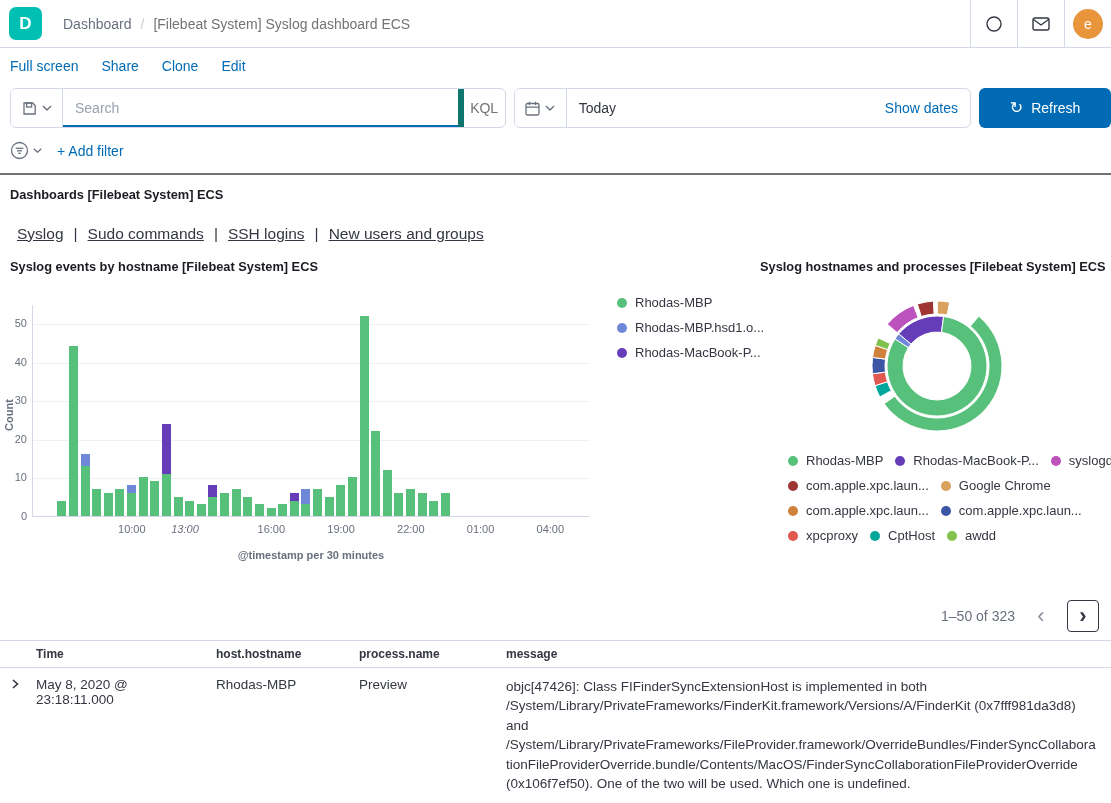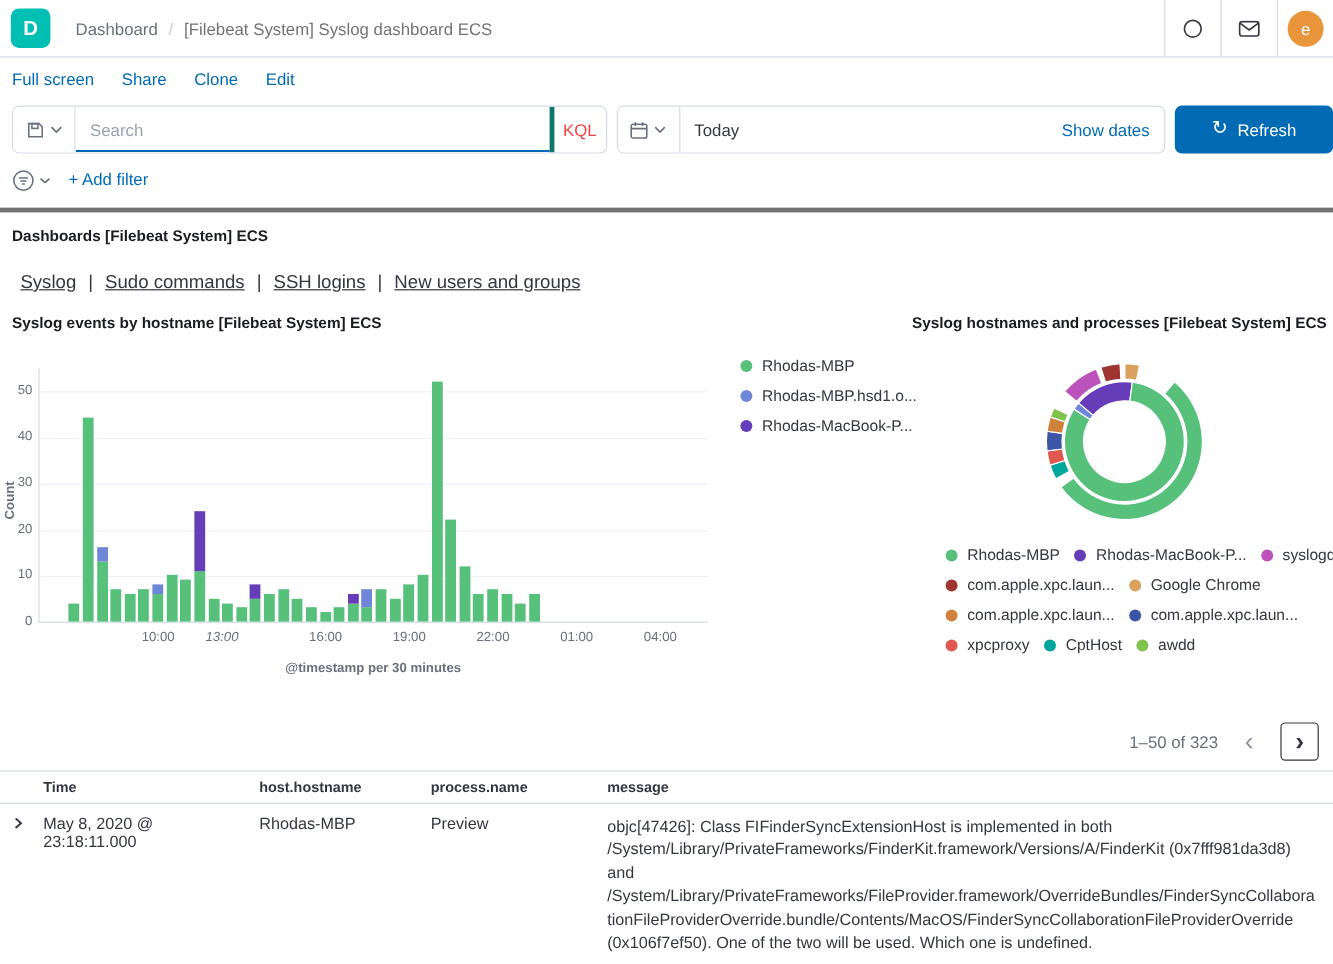--- a/index.html
+++ b/index.html
@@ -29,30 +29,30 @@
   
   .querybar{display:flex;gap:8px;padding:8px 0 8px 10px}
   .input-group{display:flex;height:40px;background:#fff;border:1px solid #d3dae6;border-radius:6px;overflow:hidden;align-items:stretch}
   .search-group{width:505px}
   .date-group{width:466px}
   .seg-btn{width:52px;border:0;border-right:1px solid #d3dae6;display:flex;align-items:center;
     justify-content:center;gap:5px;background:#fff;color:#69707d}
   .search-input{flex:1;border:0;outline:0;padding:0 12px;font-size:14px;font-family:"Liberation Sans",sans-serif;
     color:#343741;box-shadow:inset 0 -2px 0 #006bb4}
   .search-input::placeholder{color:#9aa2b1}
-  .kql{width:47px;display:flex;align-items:center;justify-content:center;border-left:4px solid #0f766e;
-    font-size:14px;color:#ef4444;cursor:pointer}
+  .kql{width:47px;display:flex;align-items:center;justify-content:center;border-left:6px solid #0f766e;
+    font-size:14px;color:#737373;cursor:pointer}
   .date-value{flex:1;display:flex;align-items:center;padding:0 12px;font-size:14px;cursor:pointer}
   .show-dates{border:0;background:none;color:#006bb4;font-size:14px;padding:0 12px}
   .refresh-btn{flex:none;width:132px;height:40px;background:#006bb4;border:0;border-radius:6px;color:#fff;
     font-size:14px;display:flex;align-items:center;justify-content:center;gap:8px}
   .refresh-icon{font-size:16px;line-height:1}
 
   
-  .filterbar{display:flex;align-items:flex-start;gap:7px;padding:5px 10px 13px;border-bottom:4px solid #737373}
+  .filterbar{display:flex;align-items:center;gap:7px;padding:5px 10px 13px;border-bottom:2px solid #737373}
   .filter-caret{color:#69707d;margin-right:8px}
   .add-filter{border:0;background:none;color:#006bb4;font-size:14px}
 
   
   .md-title{font-size:12.8px;font-weight:700;color:#1a1c21;margin:12px 0 0 10px}
   .md-links{margin:23px 0 0 17px;font-size:15.5px;display:flex;gap:10px;}
   .md-links a{color:#343741;text-decoration:underline}
   .md-sep{color:#343741}
 
   

